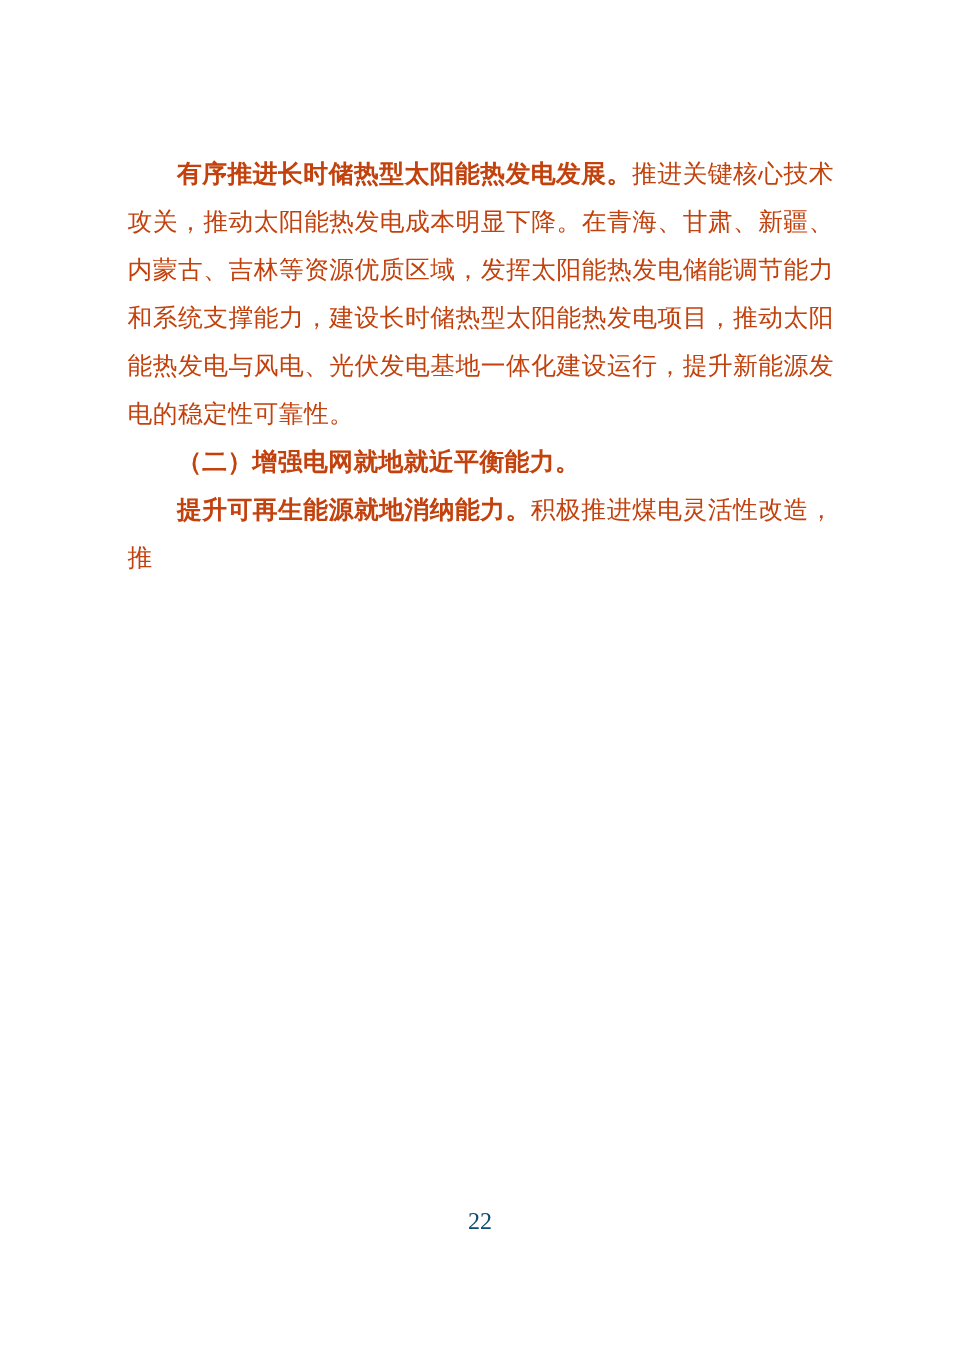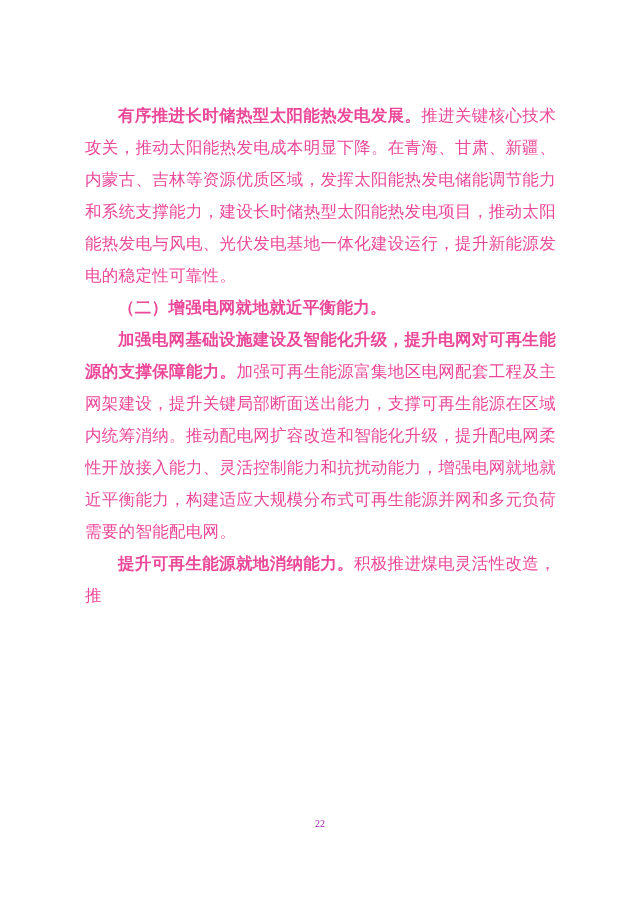--- a/index.html
+++ b/index.html
@@ -13,21 +13,21 @@
     height: 905px;
     background: #ffffff;
     overflow: hidden;
     font-family: "Liberation Serif", "DejaVu Serif", serif;
   }
   .content {
     position: absolute;
     left: 85px;
     top: 100px;
     width: 471px;
-    color: #ec4899;
+    color: #c2410c;
   }
   .content p {
     margin: 0;
     font-size: 16.5px;
     line-height: 32px;
     text-align: justify;
     text-indent: 2em;
     letter-spacing: 0.3px;
   }
   .content p .lead {
@@ -35,30 +35,28 @@
   }
   .content p.heading .lead {
     font-weight: bold;
   }
   .page-number {
     position: absolute;
     left: 0;
     right: 0;
     top: 806px;
     text-align: center;
-    font-size: 10px;
-    color: #a21caf;
+    font-size: 16px;
+    color: #0c4a6e;
     font-family: "Liberation Serif", "DejaVu Serif", serif;
-    margin-top: 12px;
   }
 </style>
 </head>
 <body>
 
 <div class="page">
   <div class="content" id="doc-content">
       <p class="body"><span class="lead">有序推进长时储热型太阳能热发电发展。</span><span class="rest">推进关键核心技术攻关，推动太阳能热发电成本明显下降。在青海、甘肃、新疆、内蒙古、吉林等资源优质区域，发挥太阳能热发电储能调节能力和系统支撑能力，建设长时储热型太阳能热发电项目，推动太阳能热发电与风电、光伏发电基地一体化建设运行，提升新能源发电的稳定性可靠性。</span></p>
       <p class="heading"><span class="lead">（二）增强电网就地就近平衡能力。</span></p>
-      <p class="body"><span class="lead">加强电网基础设施建设及智能化升级，提升电网对可再生能源的支撑保障能力。</span><span class="rest">加强可再生能源富集地区电网配套工程及主网架建设，提升关键局部断面送出能力，支撑可再生能源在区域内统筹消纳。推动配电网扩容改造和智能化升级，提升配电网柔性开放接入能力、灵活控制能力和抗扰动能力，增强电网就地就近平衡能力，构建适应大规模分布式可再生能源并网和多元负荷需要的智能配电网。</span></p>
       <p class="body"><span class="lead">提升可再生能源就地消纳能力。</span><span class="rest">积极推进煤电灵活性改造，推</span></p>
     </div>
   <div class="page-number">22</div>
 </div>
 
 </body></html>

